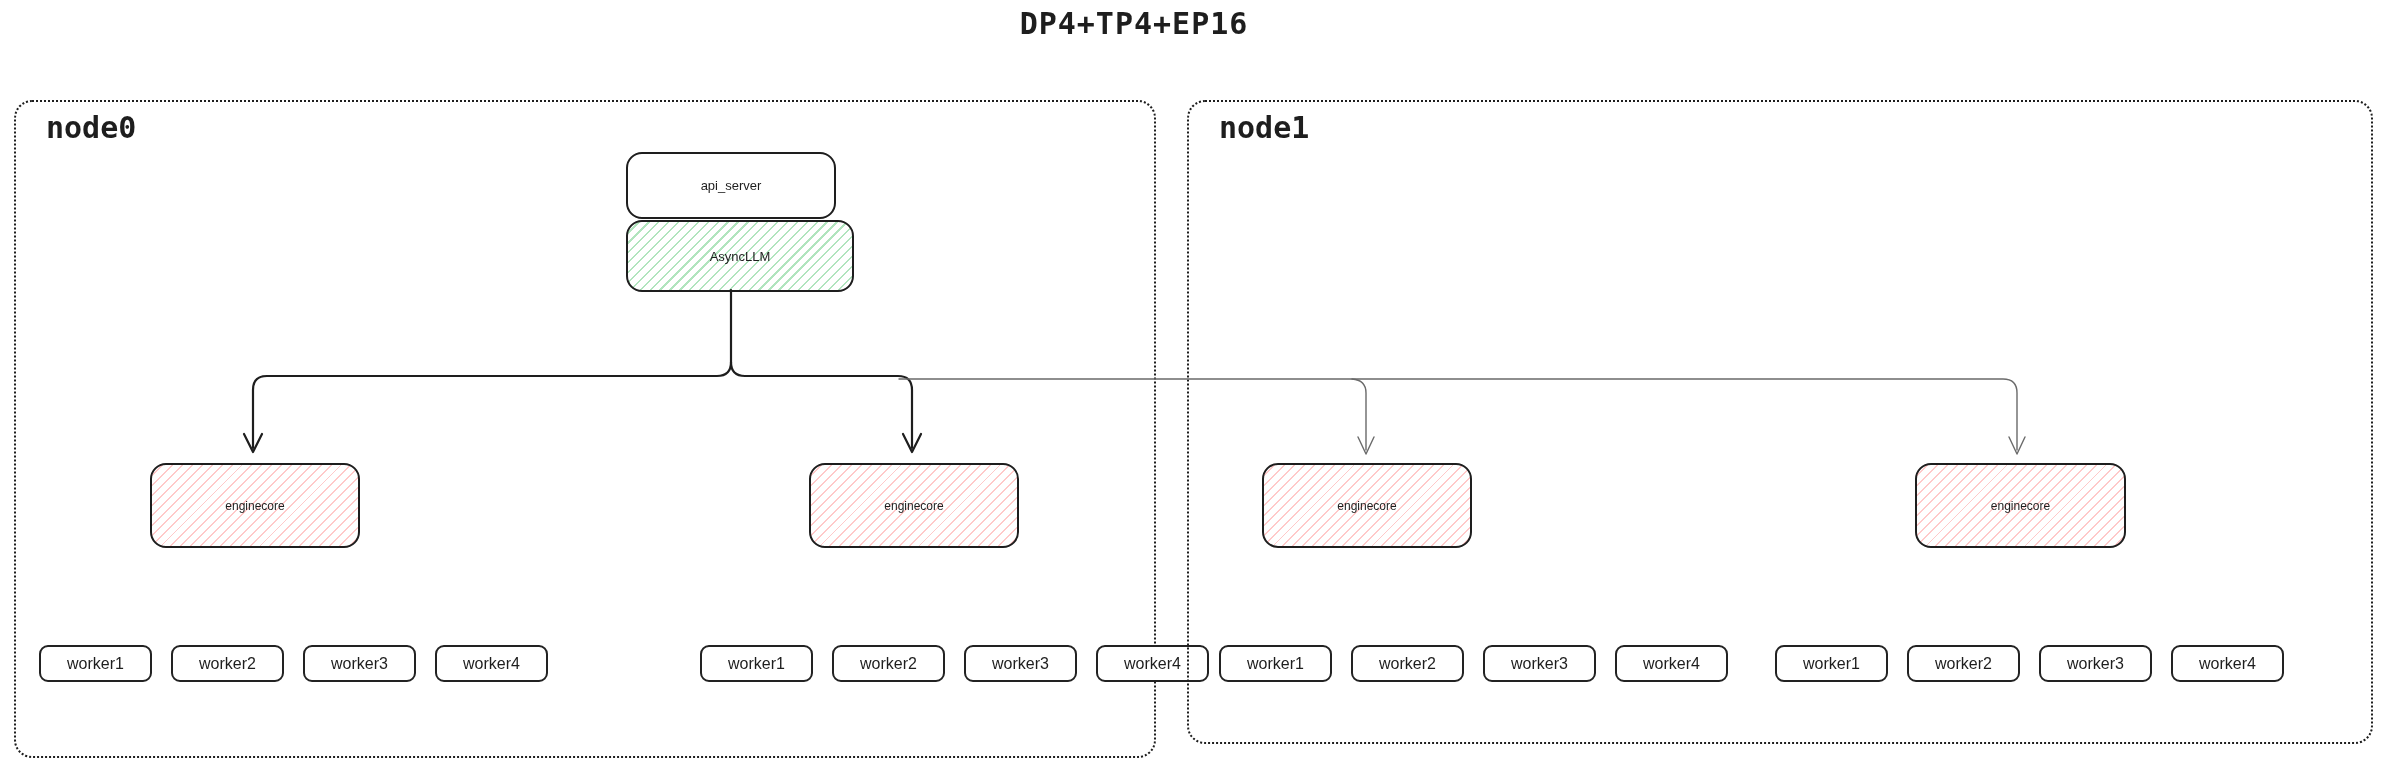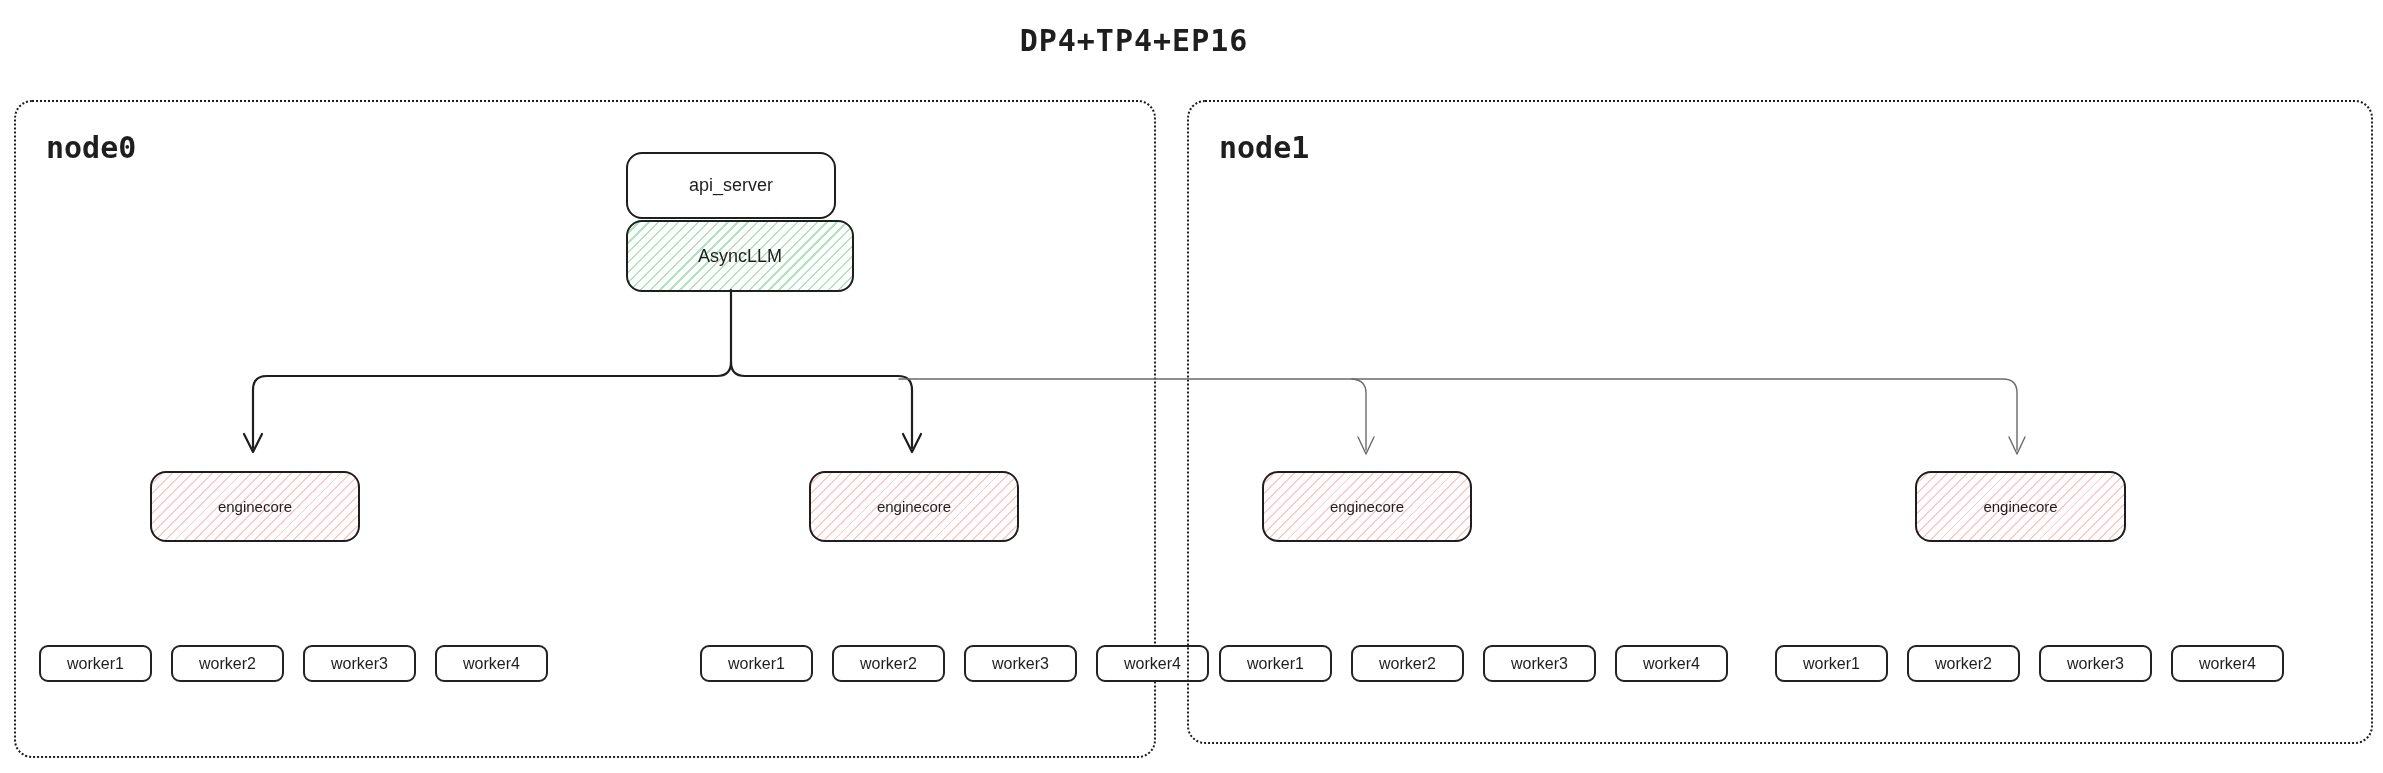--- a/index.html
+++ b/index.html
@@ -13,63 +13,62 @@
   }
   .diagram-title{
     position:absolute;
     left:1134px;top:6px;
     transform:translateX(-50%);
     font-family:"DejaVu Sans Mono", monospace;
     font-weight:bold;
     font-size:30px;
     letter-spacing:1px;
     white-space:nowrap;
-    margin-top:17px;
   }
   .node-box{
     position:absolute;
     border:2.2px dotted #1e1e1e;
     border-radius:18px;
     box-sizing:border-box;
     background:transparent;
   }
   .node-box.node0{left:14px;top:100px;width:1142px;height:658px;}
   .node-box.node1{left:1187px;top:100px;width:1186px;height:644px;}
   .node-label{
     position:absolute;
-    left:30px;top:28px;
+    left:30px;top:8px;
     font-family:"DejaVu Sans Mono", monospace;
     font-weight:bold;
     font-size:30px;
   }
   .shape{
     position:absolute;
     box-sizing:border-box;
     border:2px solid #1e1e1e;
     border-radius:16px;
     display:flex;align-items:center;justify-content:center;
-    font-size:18px;
+    font-size:13px;
     background:#ffffff;
     white-space:nowrap;
   }
   .hatch-green{
     background-color:#ffffff;
     background-image:repeating-linear-gradient(135deg,
       rgba(82,196,110,0.45) 0px, rgba(82,196,110,0.45) 1.6px,
       transparent 1.6px, transparent 7px);
   }
   .hatch-red{
     background-color:#ffffff;
     background-image:repeating-linear-gradient(135deg,
       rgba(255,120,120,0.40) 0px, rgba(255,120,120,0.40) 1.3px,
       transparent 1.3px, transparent 7px);
   }
   .api-server{left:610px;top:50px;width:210px;height:67px;}
   .asyncllm{left:610px;top:118px;width:228px;height:72px;}
-  .enginecore{width:210px;height:71px;top:369px;font-size:15px;}
+  .enginecore{width:210px;height:85px;top:361px;font-size:12px;}
   .ec-n0-1{left:134px;}
   .ec-n0-2{left:793px;}
   .ec-n1-1{left:73px;}
   .ec-n1-2{left:726px;width:211px;}
   .worker-group{
     position:absolute;
     display:flex;
     gap:19px;
     top:543px;
   }

